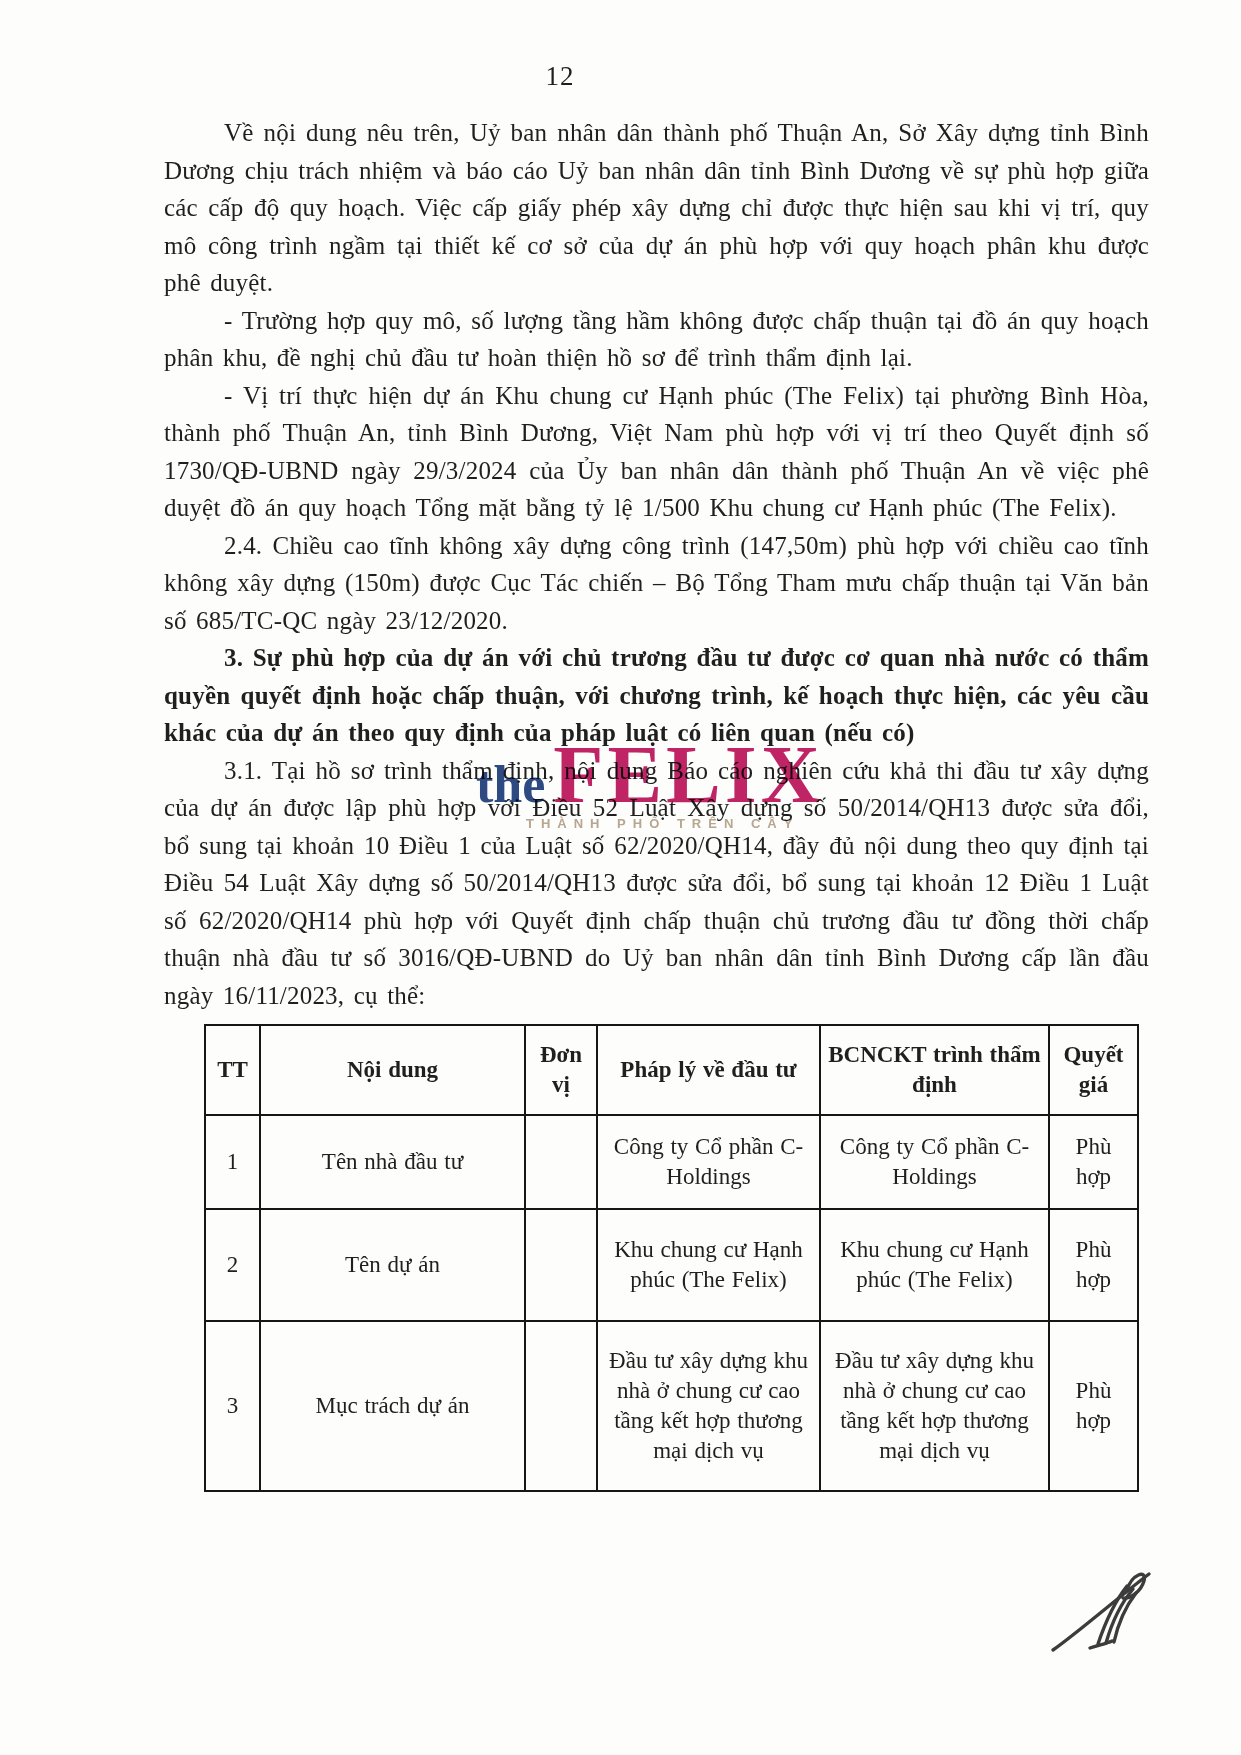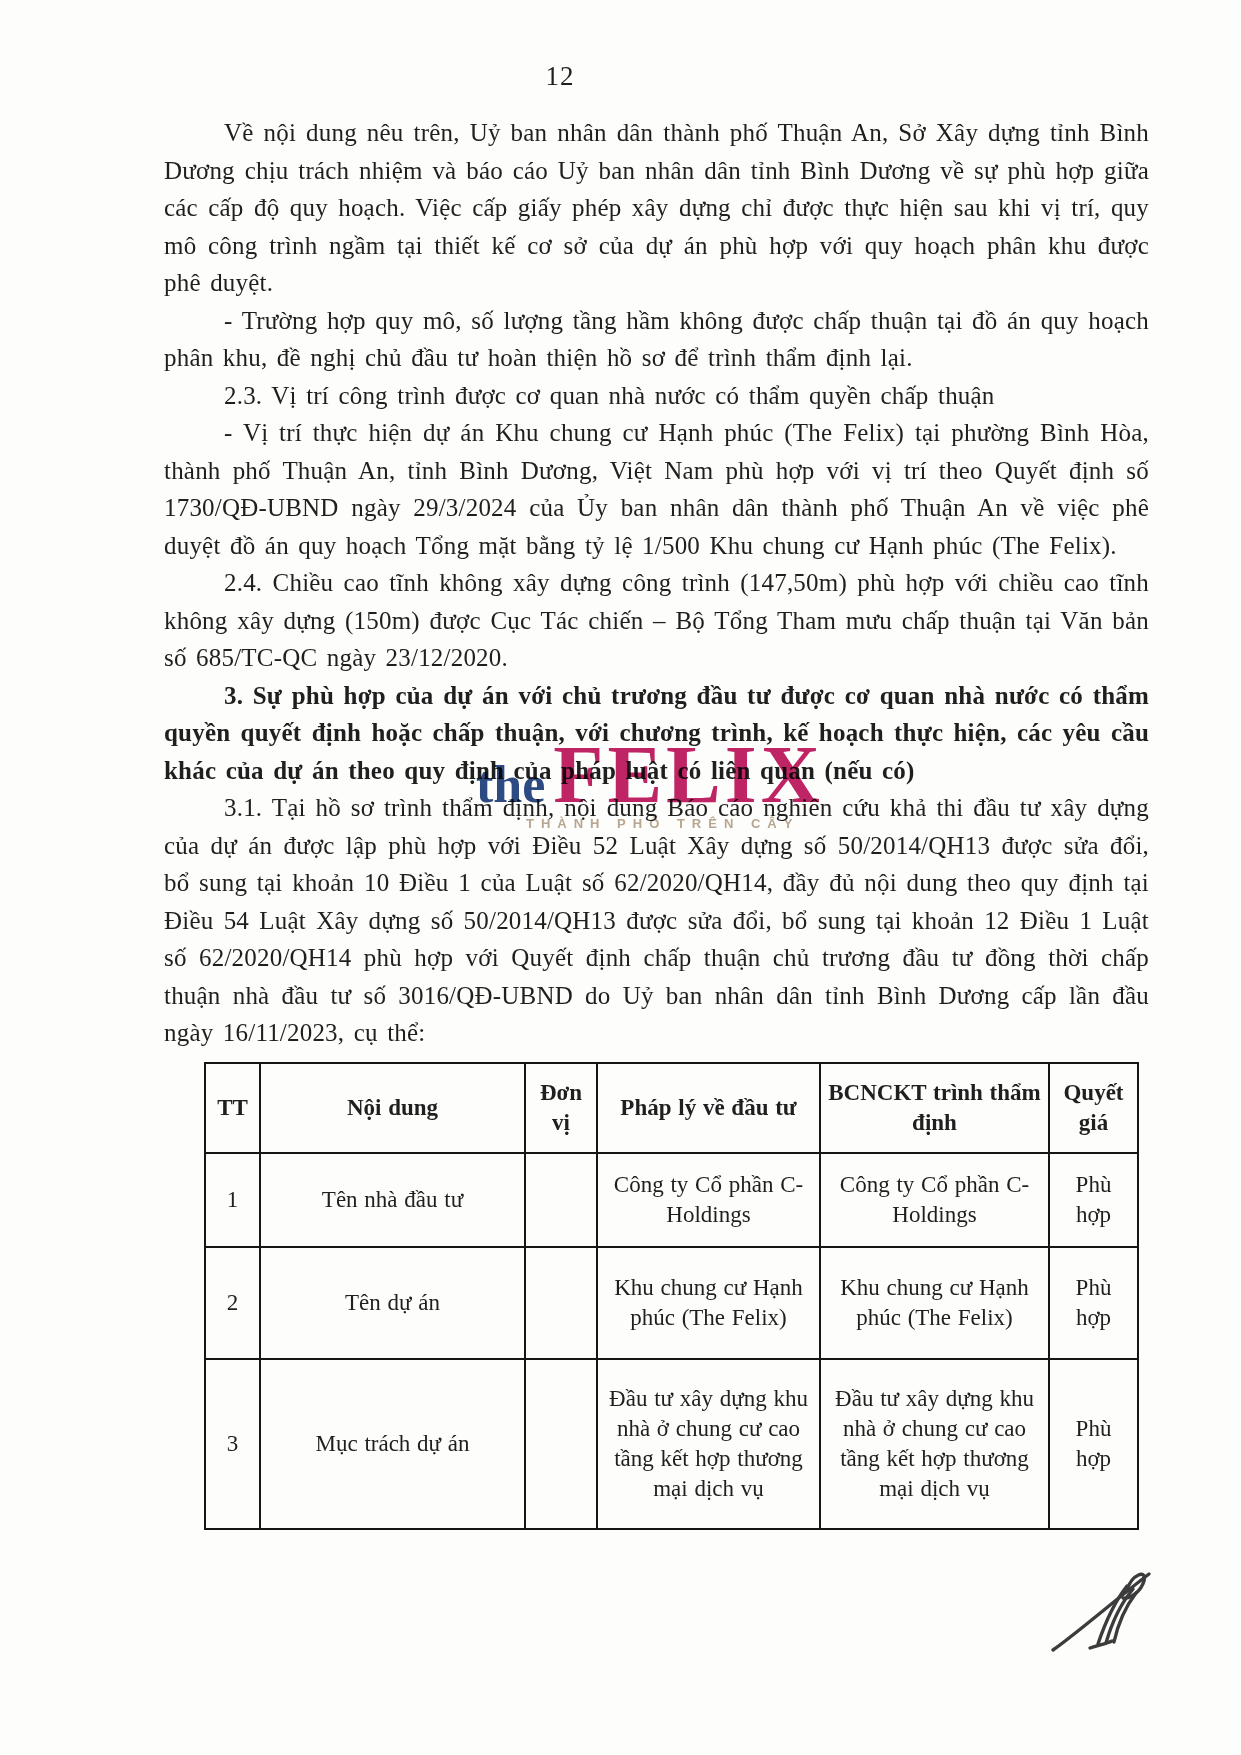--- a/index.html
+++ b/index.html
@@ -119,21 +119,20 @@
     <div class="wm-line">
       <span class="wm-the">the</span>
       <span class="wm-brand">FELIX</span>
     </div>
     <div class="wm-tagline">THÀNH PHỐ TRÊN CÂY</div>
   </div>
 
   <div class="content">
     <p class="para">Về nội dung nêu trên, Uỷ ban nhân dân thành phố Thuận An, Sở Xây dựng tỉnh Bình Dương chịu trách nhiệm và báo cáo Uỷ ban nhân dân tỉnh Bình Dương về sự phù hợp giữa các cấp độ quy hoạch. Việc cấp giấy phép xây dựng chỉ được thực hiện sau khi vị trí, quy mô công trình ngầm tại thiết kế cơ sở của dự án phù hợp với quy hoạch phân khu được phê duyệt.</p>
     <p class="para">- Trường hợp quy mô, số lượng tầng hầm không được chấp thuận tại đồ án quy hoạch phân khu, đề nghị chủ đầu tư hoàn thiện hồ sơ để trình thẩm định lại.</p>
-    <p class="para">2.3. Vị trí công trình được cơ quan nhà nước có thẩm quyền chấp thuận</p>
     <p class="para">- Vị trí thực hiện dự án Khu chung cư Hạnh phúc (The Felix) tại phường Bình Hòa, thành phố Thuận An, tỉnh Bình Dương, Việt Nam phù hợp với vị trí theo Quyết định số 1730/QĐ-UBND ngày 29/3/2024 của Ủy ban nhân dân thành phố Thuận An về việc phê duyệt đồ án quy hoạch Tổng mặt bằng tỷ lệ 1/500 Khu chung cư Hạnh phúc (The Felix).</p>
     <p class="para">2.4. Chiều cao tĩnh không xây dựng công trình (147,50m) phù hợp với chiều cao tĩnh không xây dựng (150m) được Cục Tác chiến – Bộ Tổng Tham mưu chấp thuận tại Văn bản số 685/TC-QC ngày 23/12/2020.</p>
     <p class="para bold">3. Sự phù hợp của dự án với chủ trương đầu tư được cơ quan nhà nước có thẩm quyền quyết định hoặc chấp thuận, với chương trình, kế hoạch thực hiện, các yêu cầu khác của dự án theo quy định của pháp luật có liên quan (nếu có)</p>
     <p class="para">3.1. Tại hồ sơ trình thẩm định, nội dung Báo cáo nghiên cứu khả thi đầu tư xây dựng của dự án được lập phù hợp với Điều 52 Luật Xây dựng số 50/2014/QH13 được sửa đổi, bổ sung tại khoản 10 Điều 1 của Luật số 62/2020/QH14, đầy đủ nội dung theo quy định tại Điều 54 Luật Xây dựng số 50/2014/QH13 được sửa đổi, bổ sung tại khoản 12 Điều 1 Luật số 62/2020/QH14 phù hợp với Quyết định chấp thuận chủ trương đầu tư đồng thời chấp thuận nhà đầu tư số 3016/QĐ-UBND do Uỷ ban nhân dân tỉnh Bình Dương cấp lần đầu ngày 16/11/2023, cụ thể:</p>
 
     <table class="appraisal">
       <colgroup>
         <col style="width:55px">
           <col style="width:265px">
           <col style="width:72px">

